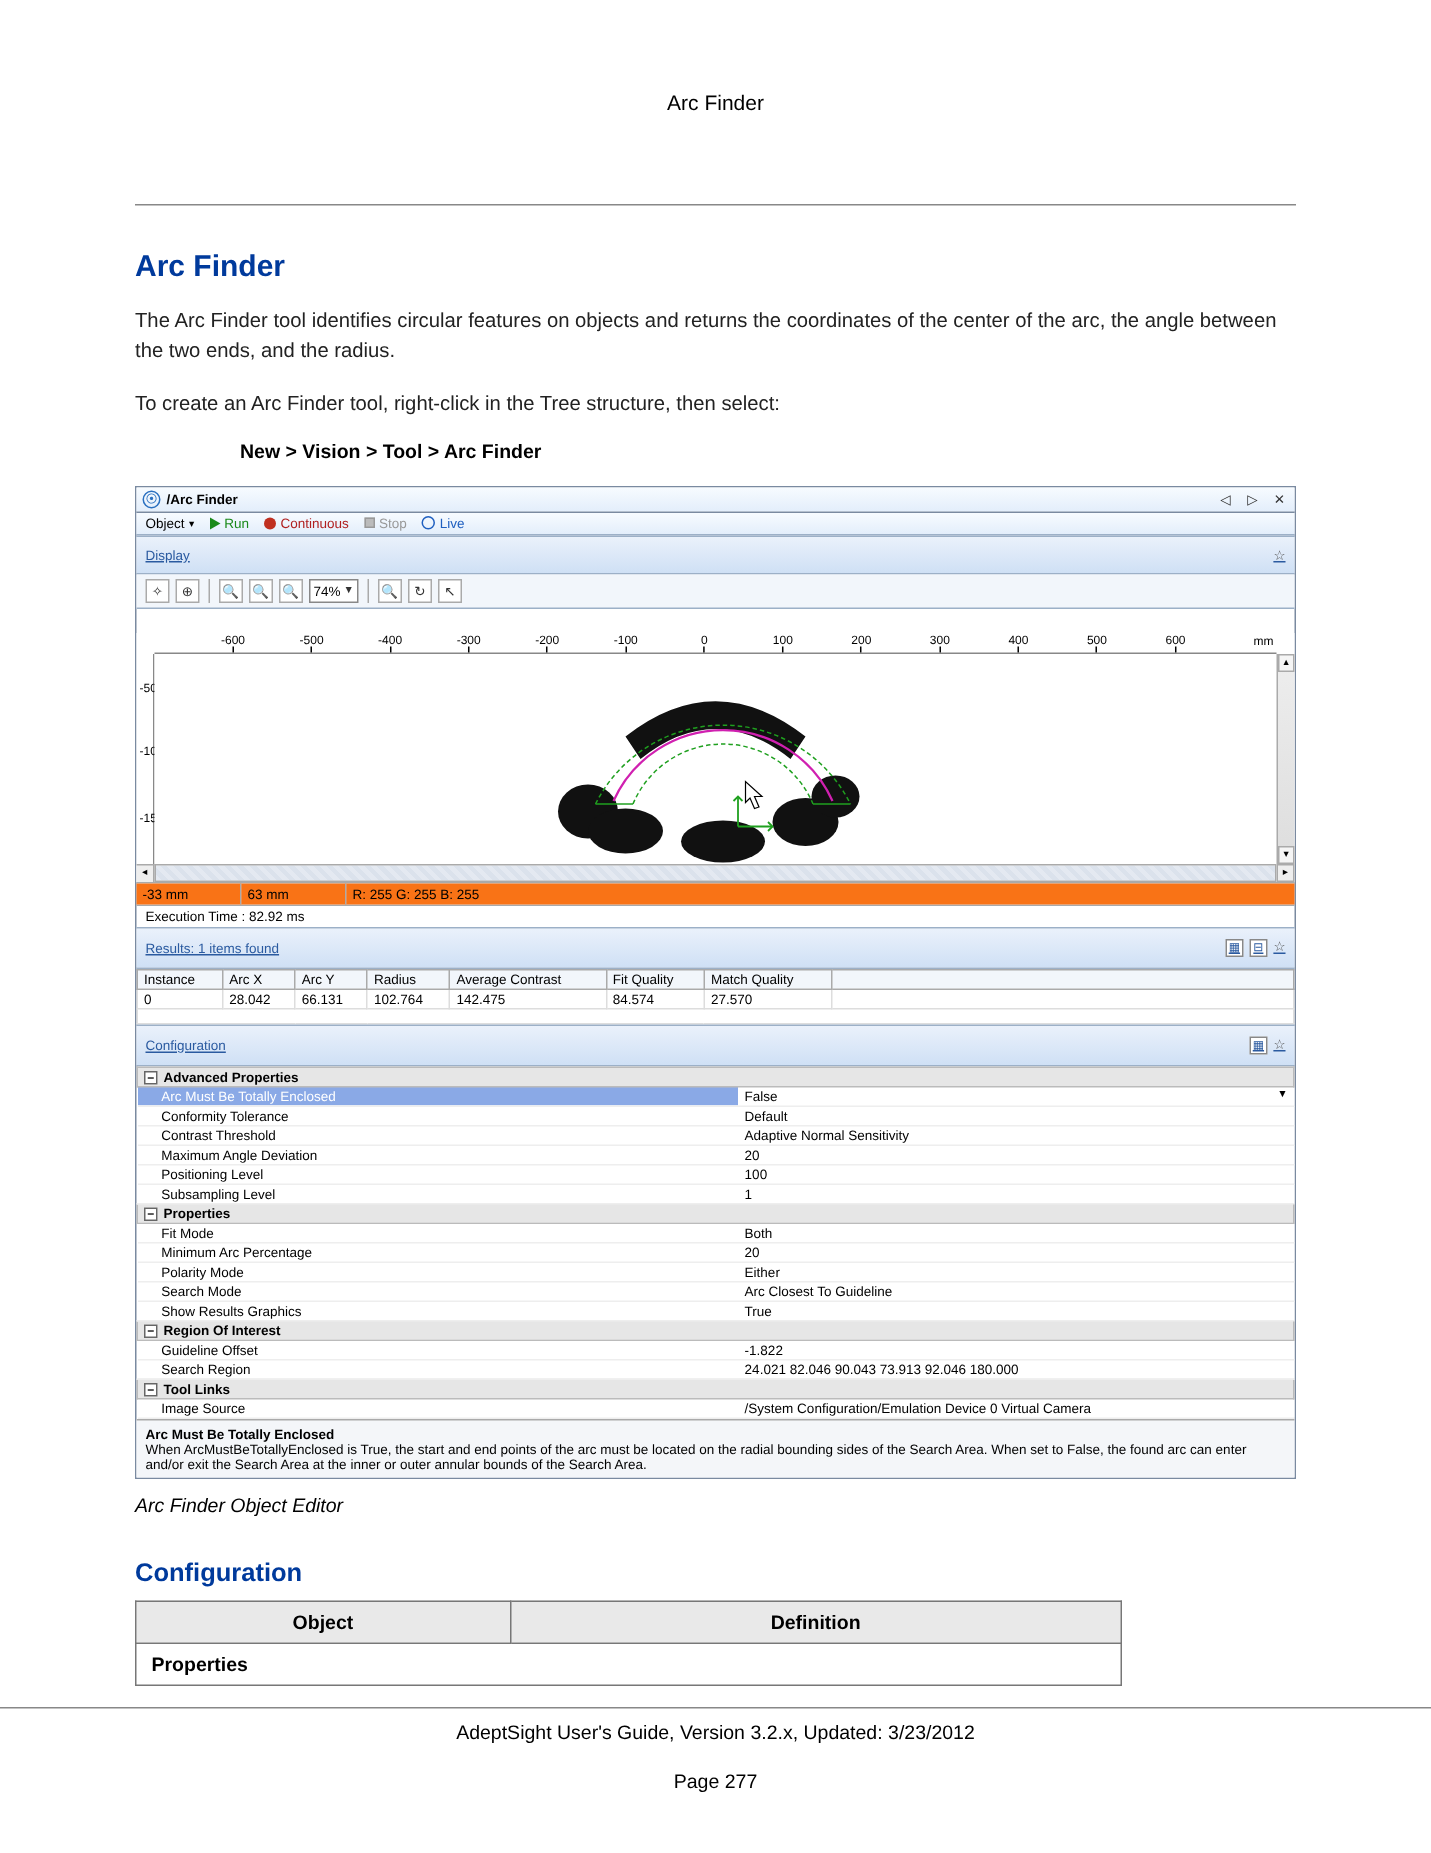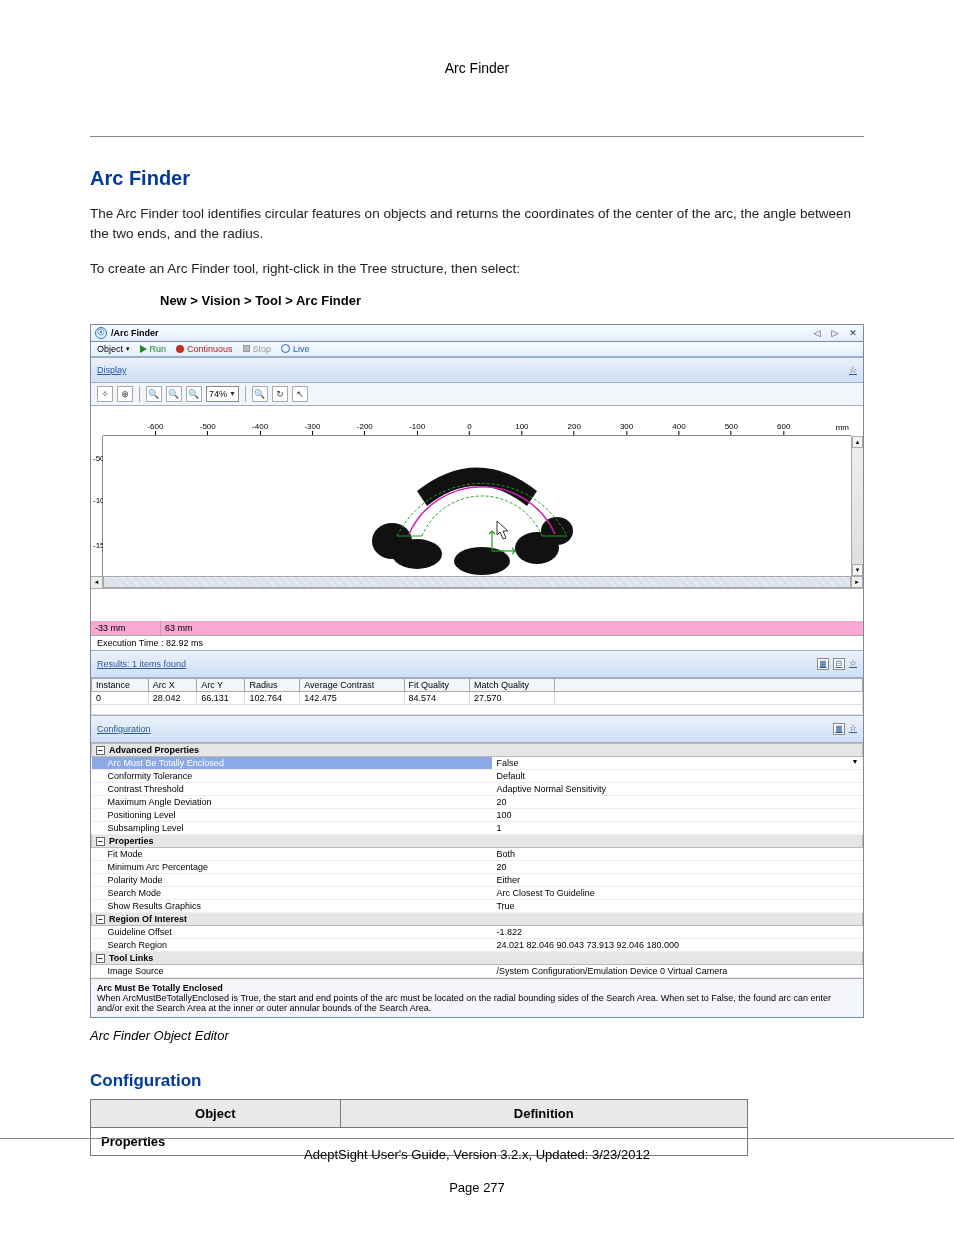--- a/index.html
+++ b/index.html
@@ -131,21 +131,21 @@
   .canvas-foot {
     height:12px; display:flex;
   }
   .foot-l { width:12px; border-top:1px solid #aaa;border-right:1px solid #aaa;background:#eee;font-size:7px;text-align:center;line-height:10px; }
   .scroll-h { flex:1; background: repeating-linear-gradient(45deg,#e4e9f1,#e4e9f1 3px,#dbe2ec 3px,#dbe2ec 6px); border:1px solid #aaa; }
   .foot-r { width:12px; border:1px solid #aaa;background:#eee;font-size:7px;text-align:center;line-height:10px; }
   .status-row {
     display:flex; border-top:1px solid #aaa;
   }
   .status-row .cell {
-    border-right:1px solid #aaa; padding:2px 4px; font-size:9px; background:#f9a8d4;margin-top:32px;
+    border-right:1px solid #aaa; padding:2px 4px; font-size:9px; background:#f97316;
   }
   .status-row .cell:last-child{border-right:none;flex:1;}
   .exec { padding:2px 6px; font-size:9px; border-top:1px solid #aaa; }
   .results-head th, .data-row td {
     border:1px solid #aaa; padding:2px 4px; font-size:9px; text-align:left;
   }
   table.results { border-collapse:collapse; width:100%; }
   table.results th { background:#f2f6fb; font-weight:normal; border:1px solid #aaa; padding:1px 4px; font-size:9px; text-align:left;}
   table.results td { border:1px solid #ddd; padding:1px 4px; font-size:9px; }
   .section-bar .rb-icons { display:flex; gap:4px; }
@@ -313,20 +313,21 @@
       <div class="canvas-foot">
         <div class="foot-l">◂</div>
         <div class="scroll-h"></div>
         <div class="foot-r">▸</div>
       </div>
     </div>
 
     <div class="status-row">
       <div class="cell" style="width:70px">-33 mm</div>
       <div class="cell" style="width:70px">63 mm</div>
+      <div class="cell">R: 255 G: 255 B: 255</div>
     </div>
     <div class="exec">Execution Time : 82.92 ms</div>
 
     <div class="section-bar">
       <span>Results: 1 items found</span>
       <span class="rb-icons">
         <span class="ic">▦</span>
         <span class="ic">⊟</span>
         <span class="collapse">☆</span>
       </span>

